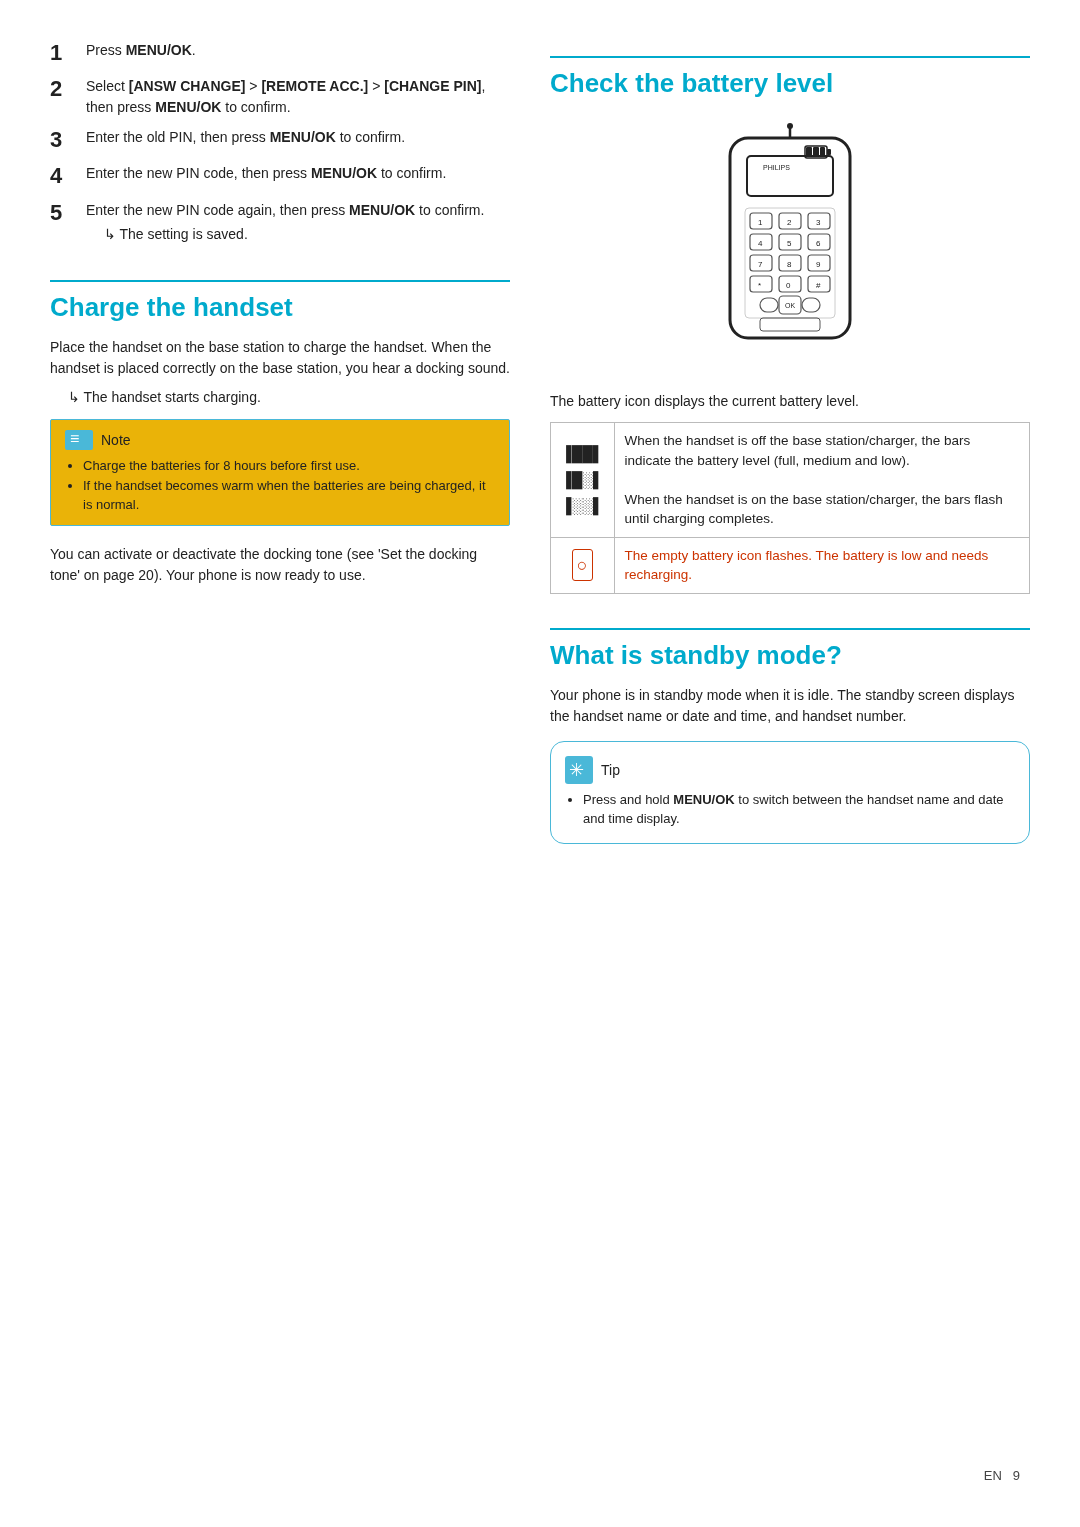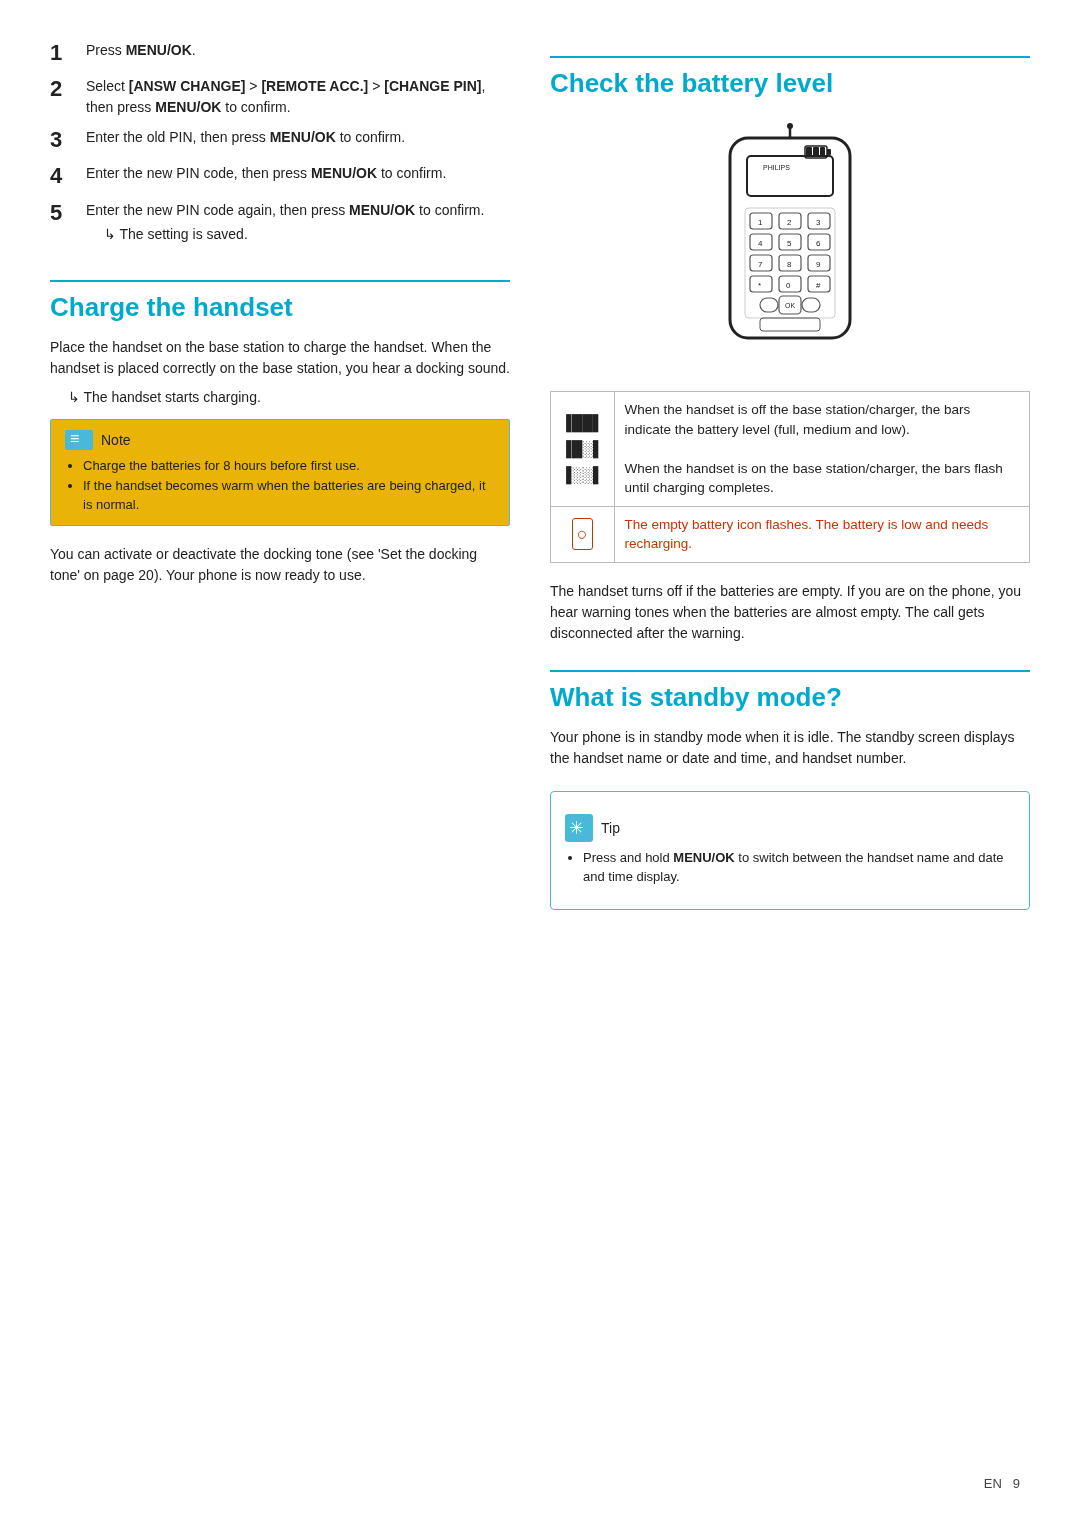--- a/index.html
+++ b/index.html
@@ -118,23 +118,23 @@
     .note-bullets {
       list-style: disc;
       padding-left: 18px;
       font-size: 13px;
       line-height: 1.5;
     }
 
     
     .tip-box {
       border: 1.5px solid #4ab8d8;
-      border-radius: 4px;
-      padding: 22px 14px;
-      margin: 22px 0 18px 0;
+      border-radius: 14px;
+      padding: 14px 14px;
+      margin: 14px 0 18px 0;
       background: #fff;
     }
     .tip-header {
       display: flex;
       align-items: center;
       gap: 8px;
       margin-bottom: 6px;
     }
     .tip-icon {
       display: inline-block;
@@ -204,21 +204,21 @@
       vertical-align: middle;
       font-size: 18px;
     }
     .battery-row-highlight td {
       color: #cc3300;
     }
 
     
     .page-number {
       position: absolute;
-      bottom: 36px;
+      bottom: 44px;
       right: 60px;
       font-size: 13px;
       color: #444;
     }
     .page-wrapper {
       position: relative;
       min-height: 1527px;
     }
 
     
@@ -351,20 +351,21 @@
             <rect x="94" y="178" width="22" height="18" rx="4" fill="none" stroke="#555" stroke-width="1.2"></rect>
             <text x="100" y="190" font-size="7" fill="#222">OK</text>
 
             <rect x="75" y="200" width="60" height="13" rx="3" fill="none" stroke="#555" stroke-width="1"></rect>
 
             <line x1="105" y1="20" x2="105" y2="10" stroke="#222" stroke-width="2.5"></line>
             <circle cx="105" cy="8" r="3" fill="#222"></circle>
           </svg>
         </div>
 
+        <p class="body-text">The battery icon displays the current battery level.</p>
 
         <table class="battery-table">
           <tbody>
             <tr>
               <td>
 
                 <div style="font-size:15px; margin-bottom:4px;">▐██▌</div>
 
                 <div style="font-size:15px; margin-bottom:4px;">▐█░▌</div>
 
@@ -379,21 +380,20 @@
               <td>
                 <div style="font-size:18px; border: 1.5px solid #cc3300; border-radius:3px; padding:2px 4px; display:inline-block; color:#cc3300;">○</div>
               </td>
               <td style="color:#cc3300;">
                 The empty battery icon flashes. The battery is low and needs recharging.
               </td>
             </tr>
           </tbody>
         </table>
 
-        <p class="body-text">The handset turns off if the batteries are empty. If you are on the phone, you hear warning tones when the batteries are almost empty. The call gets disconnected after the warning.</p>
       </div>
 
       <div class="standby-section">
         <h2 class="section-title">What is standby mode?</h2>
         <p class="body-text">Your phone is in standby mode when it is idle. The standby screen displays the handset name or date and time, and handset number.</p>
 
         <div class="tip-box">
           <div class="tip-header">
             <span class="tip-icon"></span>
             <span class="tip-label">Tip</span>

